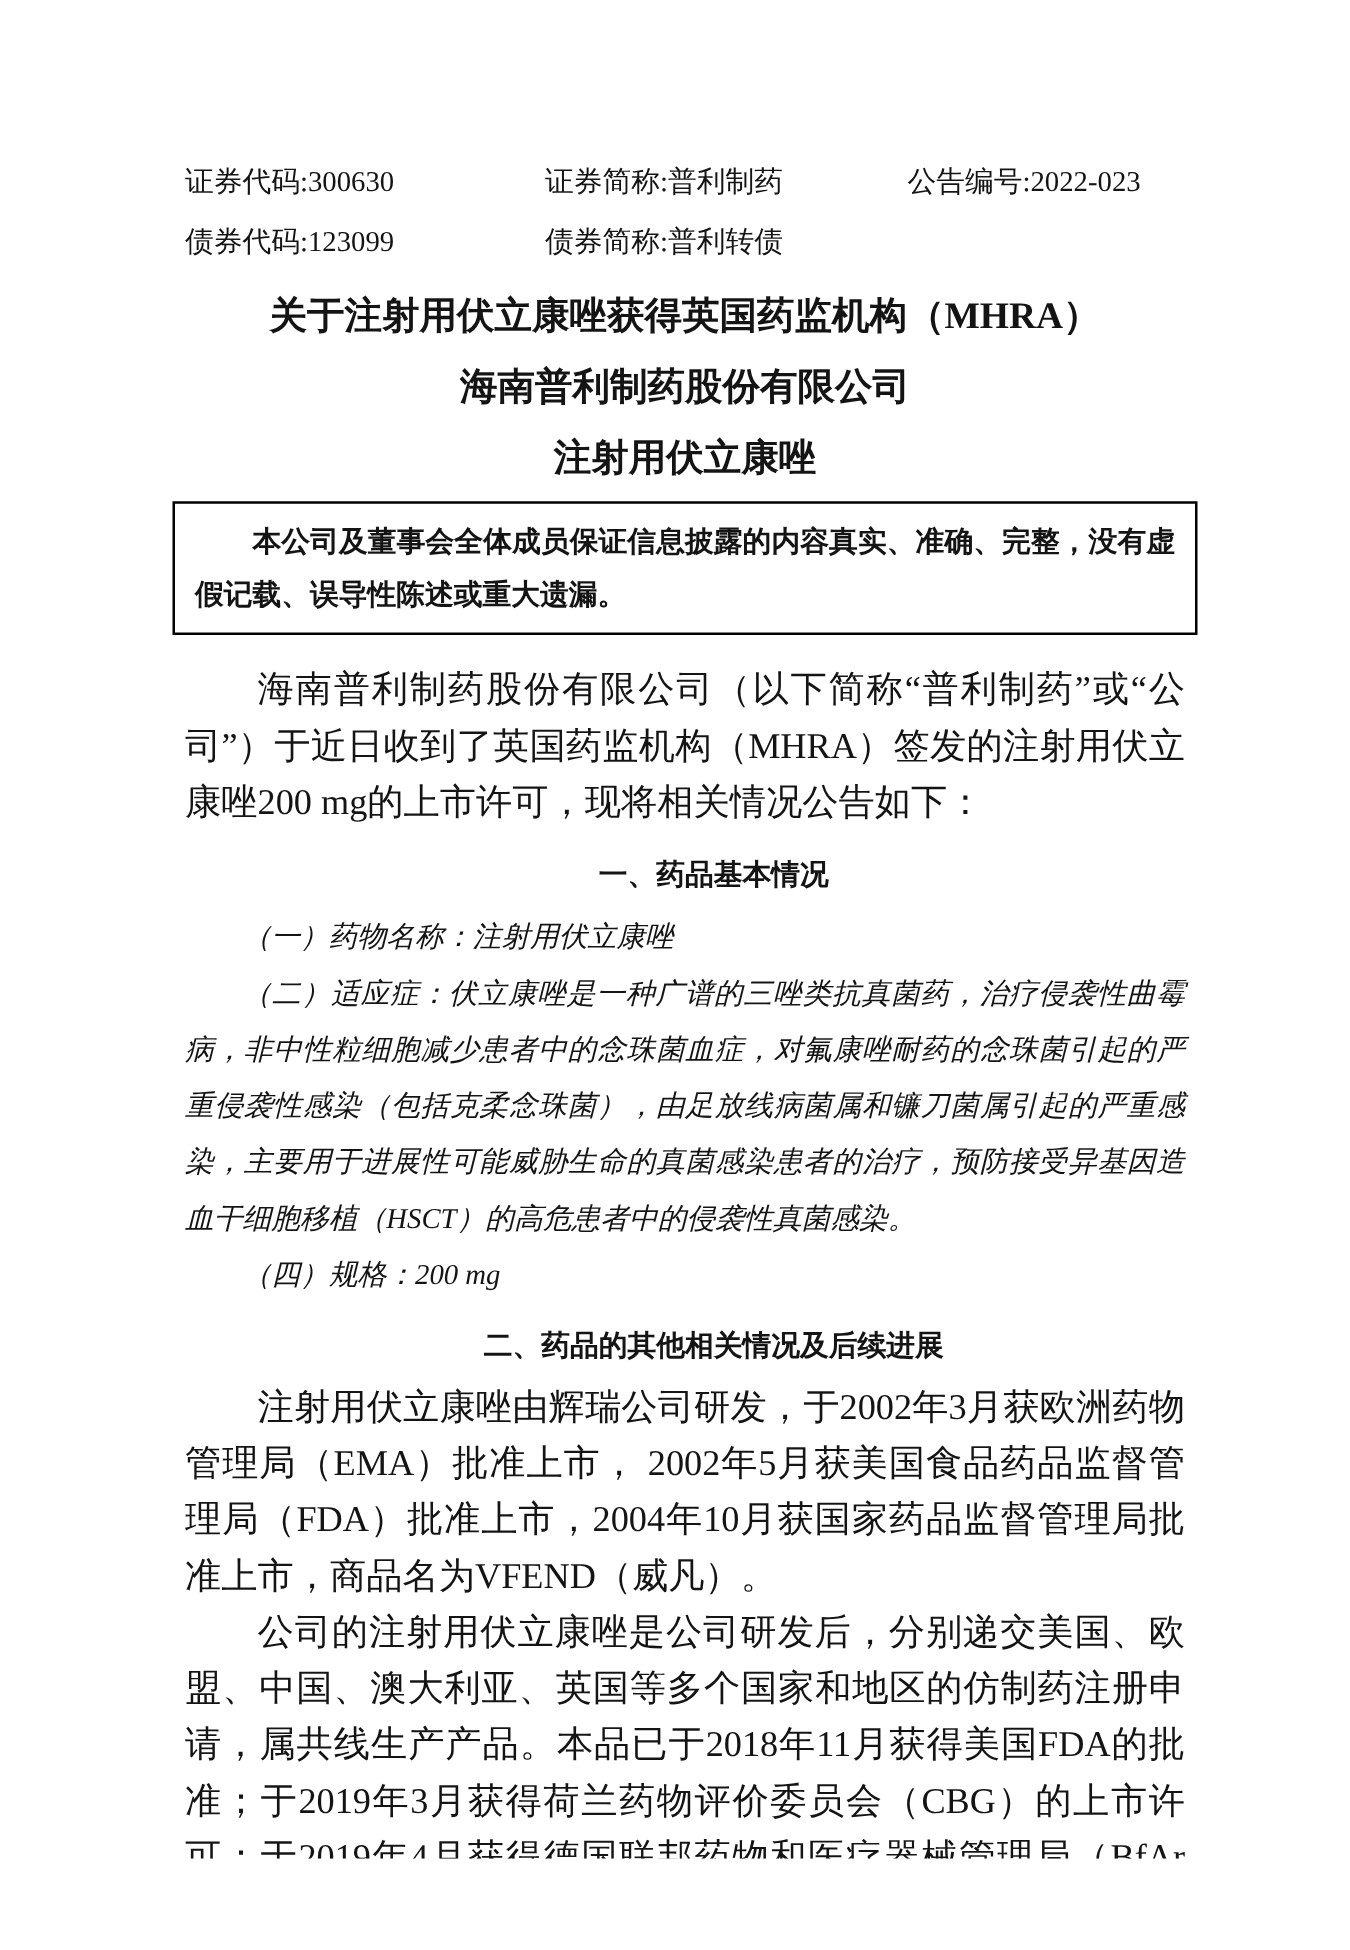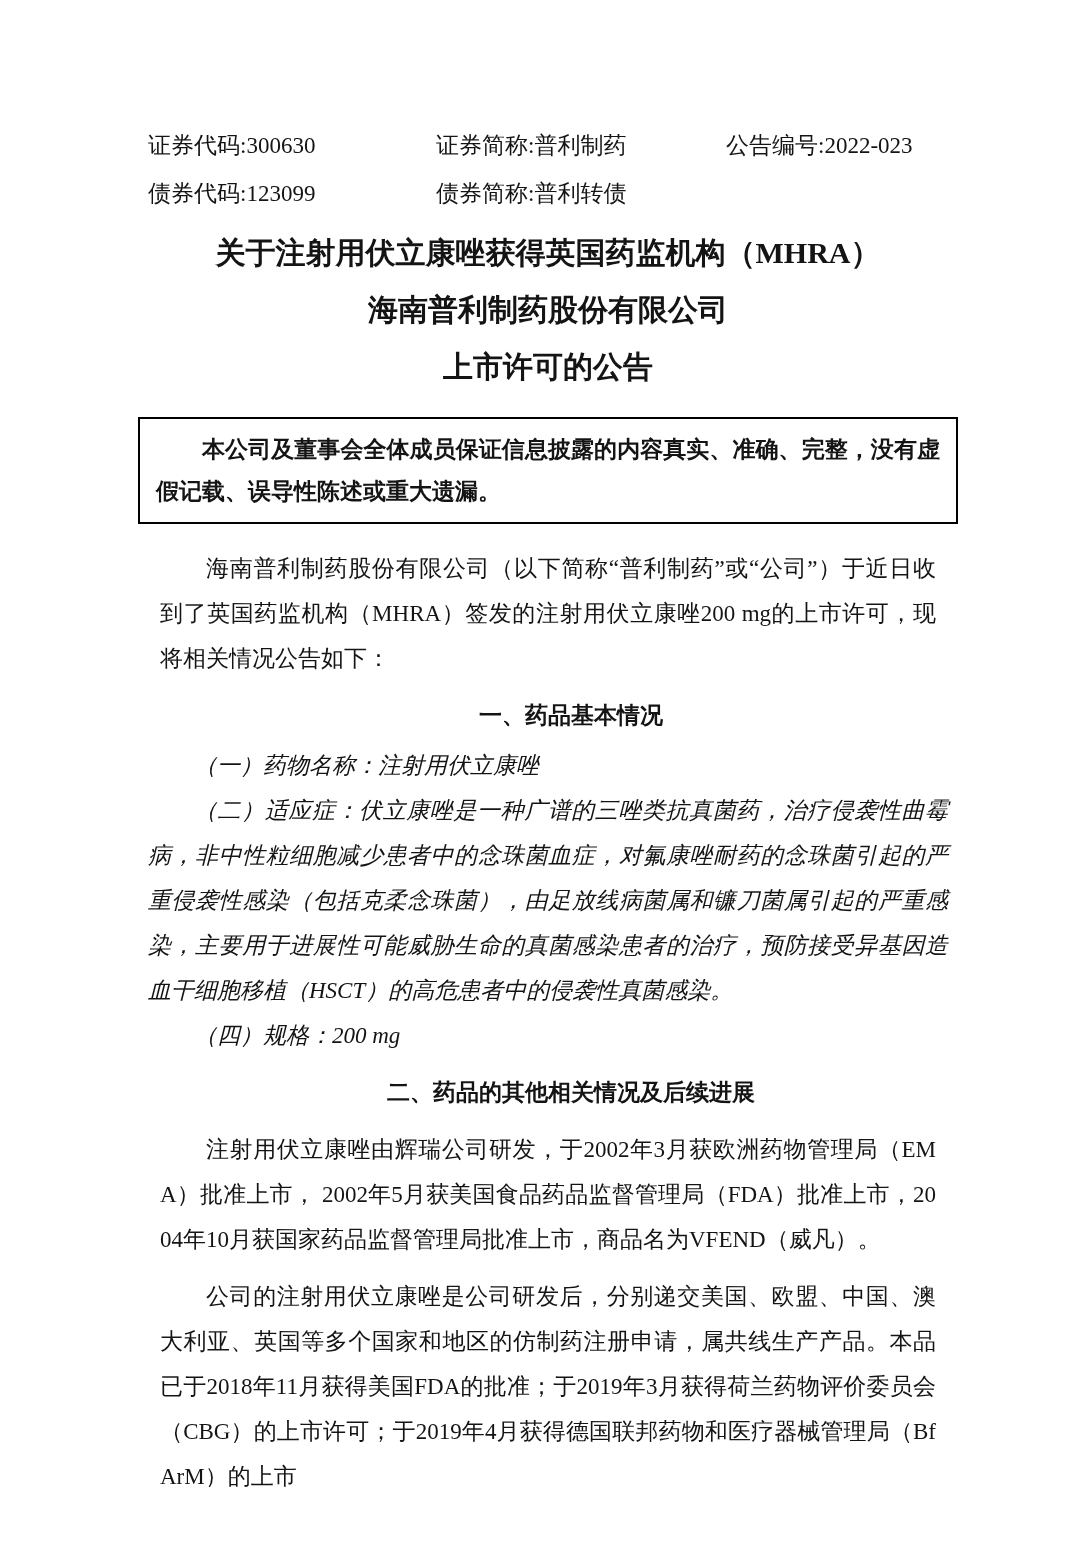--- a/index.html
+++ b/index.html
@@ -31,37 +31,37 @@
   
   .title-block {
     margin-top: 6px;
     text-align: center;
     font-weight: bold;
     font-size: 30px;
     line-height: 57px;
   }
   
   .decl-box {
-    margin: 22px -10px 0 -10px;
+    margin: 6px -10px 0 -10px;
     border: 2px solid #000;
     padding: 10px 16px 9px 16px;
     font-weight: bold;
     font-size: 23px;
     line-height: 42px;
   }
   .decl-box p {
     margin: 0;
     text-indent: 2em;
     text-align: justify;
     word-break: break-all;
   }
   
   .para {
-    margin: 12px;
-    font-size: 23px;
+    margin: 0;
+    font-size: 29px;
     line-height: 45px;
     text-indent: 2em;
     text-align: justify;
     word-break: break-all;
   }
   .intro { margin-top: 22px; }
   .sec-heading {
     margin: 12px 0 5px 0;
     font-family: "Liberation Sans", "DejaVu Sans", sans-serif;
     font-weight: bold;
@@ -92,21 +92,21 @@
   </div>
   <div class="head-grid">
     <span class="cell">债券代码:123099</span>
     <span class="cell">债券简称:普利转债</span>
     <span class="cell"></span>
   </div>
 
   <div class="title-block">
     <div>关于注射用伏立康唑获得英国药监机构（MHRA）</div>
     <div>海南普利制药股份有限公司</div>
-    <div>上市许可的公告</div>
+    <div>注射用伏立康唑</div>
   </div>
 
   <div class="decl-box">
     <p>本公司及董事会全体成员保证信息披露的内容真实、准确、完整，没有虚假记载、误导性陈述或重大遗漏。</p>
   </div>
 
   <p class="para intro">海南普利制药股份有限公司（以下简称“普利制药”或“公司”）于近日收到了英国药监机构（MHRA）签发的注射用伏立康唑200 mg的上市许可，现将相关情况公告如下：</p>
 
   <p class="sec-heading">一、药品基本情况</p>
   <p class="item">（一）药物名称：注射用伏立康唑</p>

